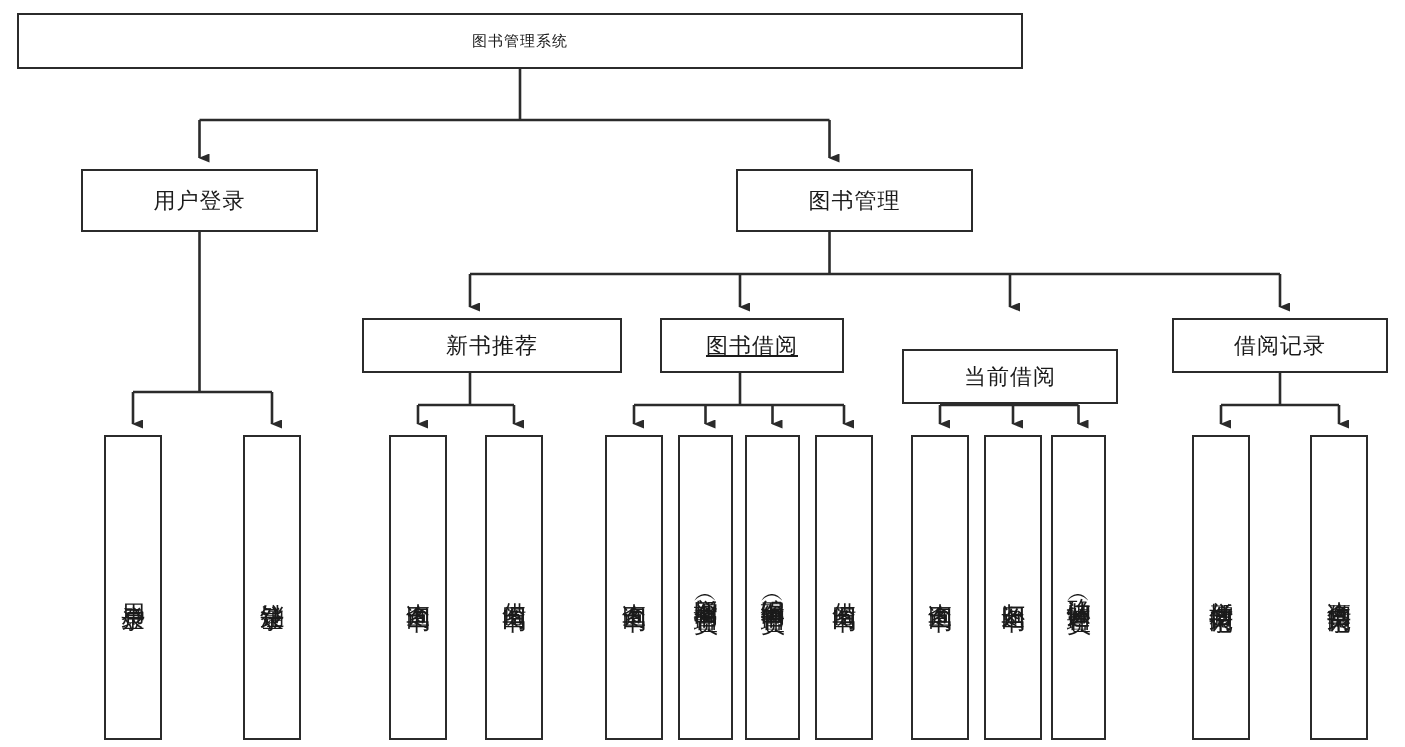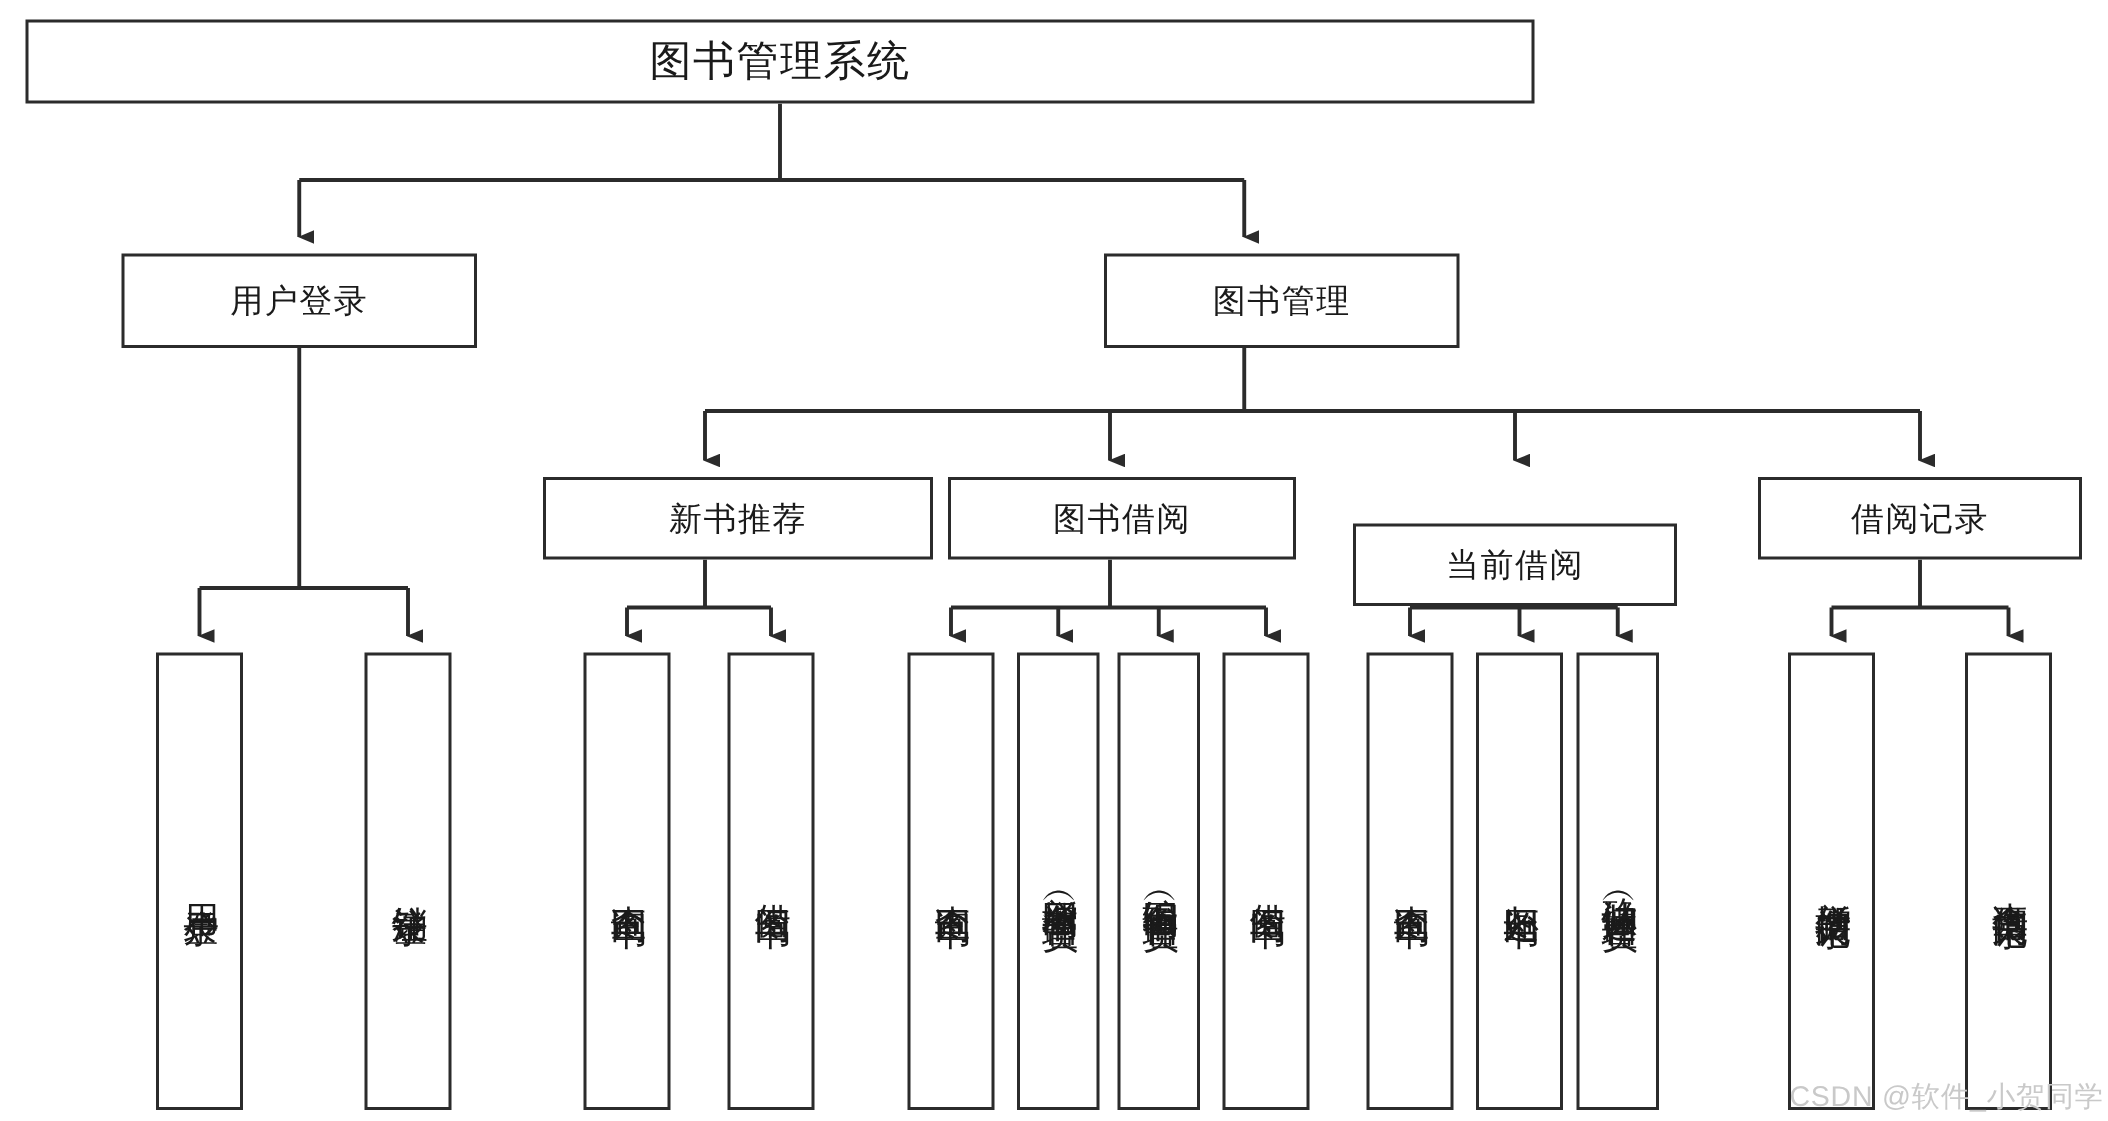--- a/index.html
+++ b/index.html
@@ -22,21 +22,21 @@
   .node .lbl{
     display:block;
     text-align:center;
     line-height:1.18;
     letter-spacing:1px;
   }
   .node.horiz .lbl{
     writing-mode:horizontal-tb;
     font-size:22px;
   }
-  .node.root .lbl{font-size:28px;}
+  .node.root .lbl{font-size:15px;}
   .node.vert{
     align-items:flex-start;
     justify-content:center;
     padding-top:6px;
   }
   .node.vert .lbl{
     writing-mode:vertical-rl;
     text-orientation:upright;
     font-size:24px;
     line-height:1.02;
@@ -105,21 +105,21 @@
       </div>
       <div class="node horiz" style="left: 81px; top: 169px; width: 237px; height: 63px;">
         <span class="lbl">用户登录</span>
       </div>
       <div class="node horiz" style="left: 711px; top: 169px; width: 237px; height: 63px; margin-left: 25px;">
         <span class="lbl">图书管理</span>
       </div>
       <div class="node horiz" style="left: 362px; top: 318px; width: 260px; height: 55px;">
         <span class="lbl">新书推荐</span>
       </div>
-      <div class="node horiz" style="left: 632px; top: 318px; width: 232px; height: 55px;">
+      <div class="node horiz" style="left: 660px; top: 318px; width: 184px; height: 55px; text-decoration: underline;">
         <span class="lbl">图书借阅</span>
       </div>
       <div class="node horiz" style="left: 902px; top: 318px; width: 216px; height: 55px; margin-top: 31px;">
         <span class="lbl">当前借阅</span>
       </div>
       <div class="node horiz" style="left: 1172px; top: 318px; width: 216px; height: 55px;">
         <span class="lbl">借阅记录</span>
       </div>
       <div class="node vert" style="left: 104px; top: 435px; width: 58px; height: 305px;">
         <span class="lbl" style="margin-top: 141px;">用户登录</span>
@@ -155,14 +155,13 @@
         <span class="lbl" style="margin-top: 136px;">确认归还（管理员）</span>
       </div>
       <div class="node vert" style="left: 1192px; top: 435px; width: 58px; height: 305px;">
         <span class="lbl" style="margin-top: 139px;">新增借阅记录</span>
       </div>
       <div class="node vert" style="left: 1310px; top: 435px; width: 58px; height: 305px;">
         <span class="lbl" style="margin-top: 139px;">查询借阅记录</span>
       </div>
     </div>
 
-  <div class="watermark" style="left: 1193px; top: 718px;">CSDN @软件_小贺同学</div>
 </div>
 
 </body></html>

